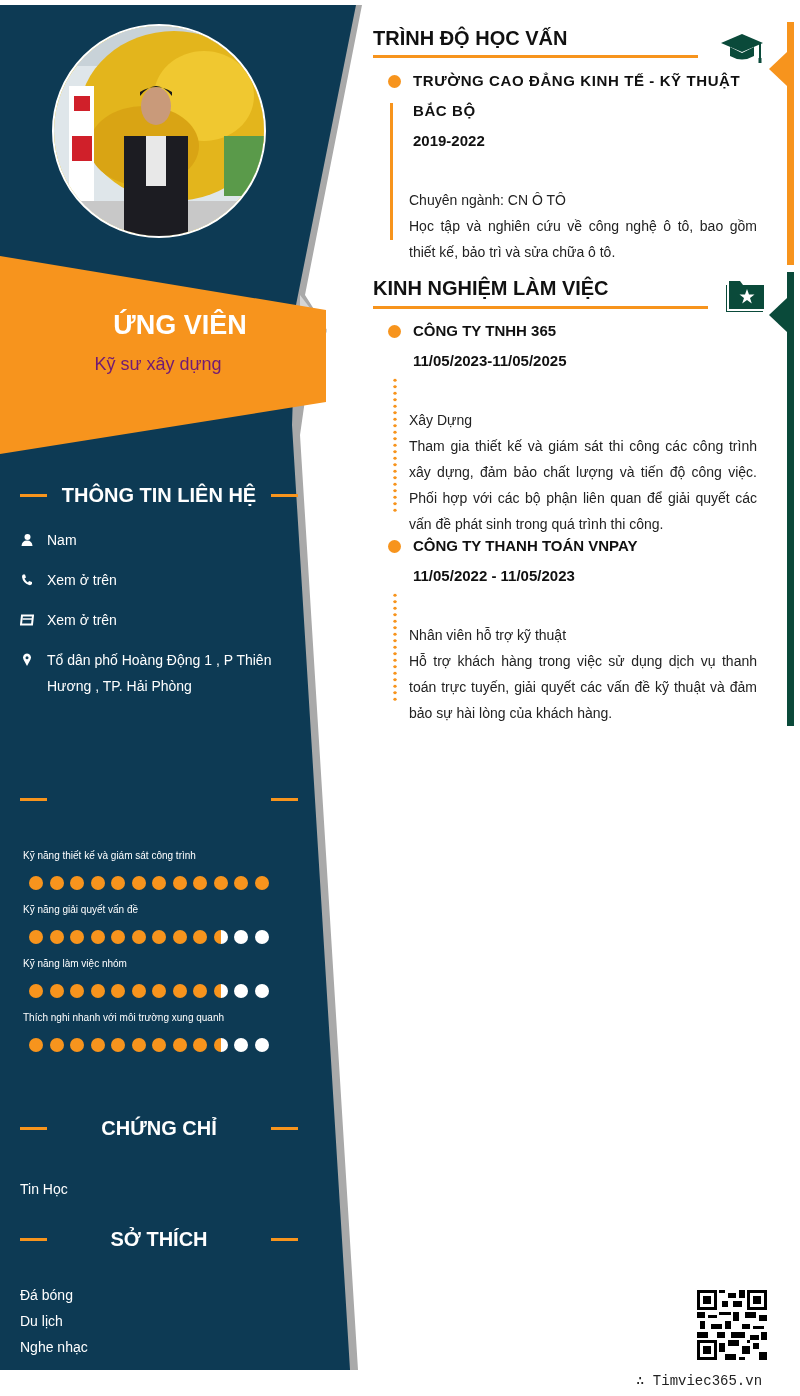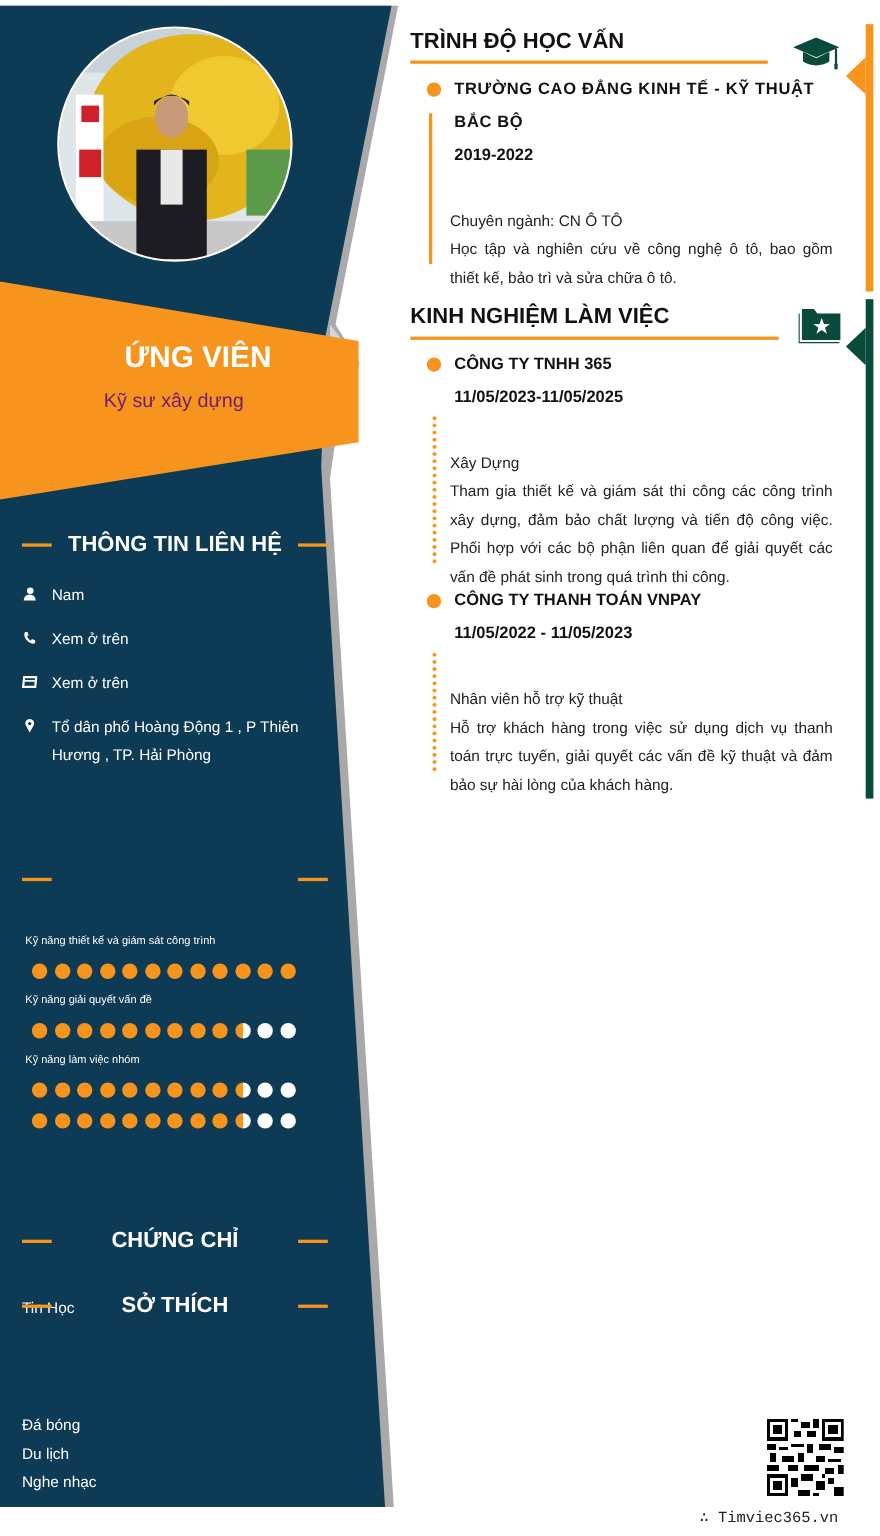--- a/index.html
+++ b/index.html
@@ -166,20 +166,21 @@
         <span class="dot"></span>
         <span class="dot"></span>
         <span class="dot"></span>
         <span class="dot"></span>
         <span class="dot half"></span>
         <span class="dot empty"></span>
         <span class="dot empty"></span>
       </div>
   </div>
   <div>
+    <div class="skill-label">Thích nghi nhanh với môi trường xung quanh</div>
     <div class="dots">
         <span class="dot"></span>
         <span class="dot"></span>
         <span class="dot"></span>
         <span class="dot"></span>
         <span class="dot"></span>
         <span class="dot"></span>
         <span class="dot"></span>
         <span class="dot"></span>
         <span class="dot"></span>
@@ -190,21 +191,21 @@
   </div>
 </div>
 
 <div class="sec-head" style="top:1117px;">
   <span class="dash"></span>
   <span class="t">CHỨNG CHỈ</span>
   <span class="dash"></span>
 </div>
 <div class="plain" style="top:1176px;">Tin Học</div>
 
-<div class="sec-head" style="top:1176px;">
+<div class="sec-head" style="top:1228px;">
   <span class="dash"></span>
   <span class="t">SỞ THÍCH</span>
   <span class="dash"></span>
 </div>
 <div class="plain" style="top:1282px;">
   <div>Đá bóng</div>
   <div>Du lịch</div>
   <div>Nghe nhạc</div>
 </div>
 

